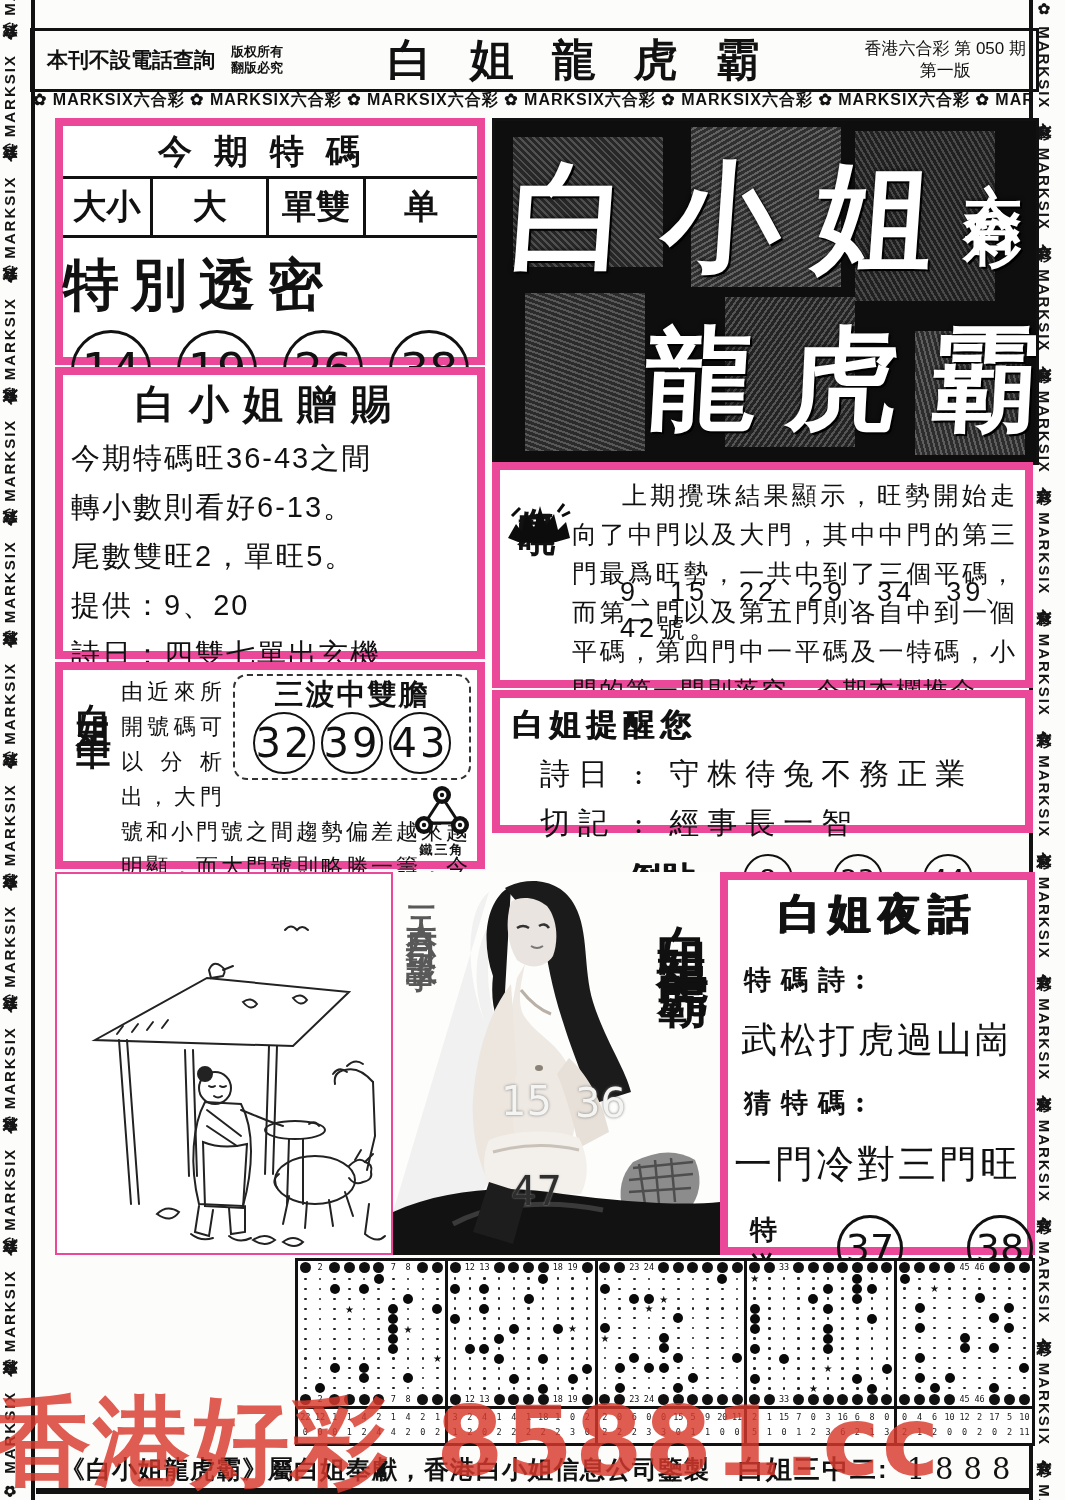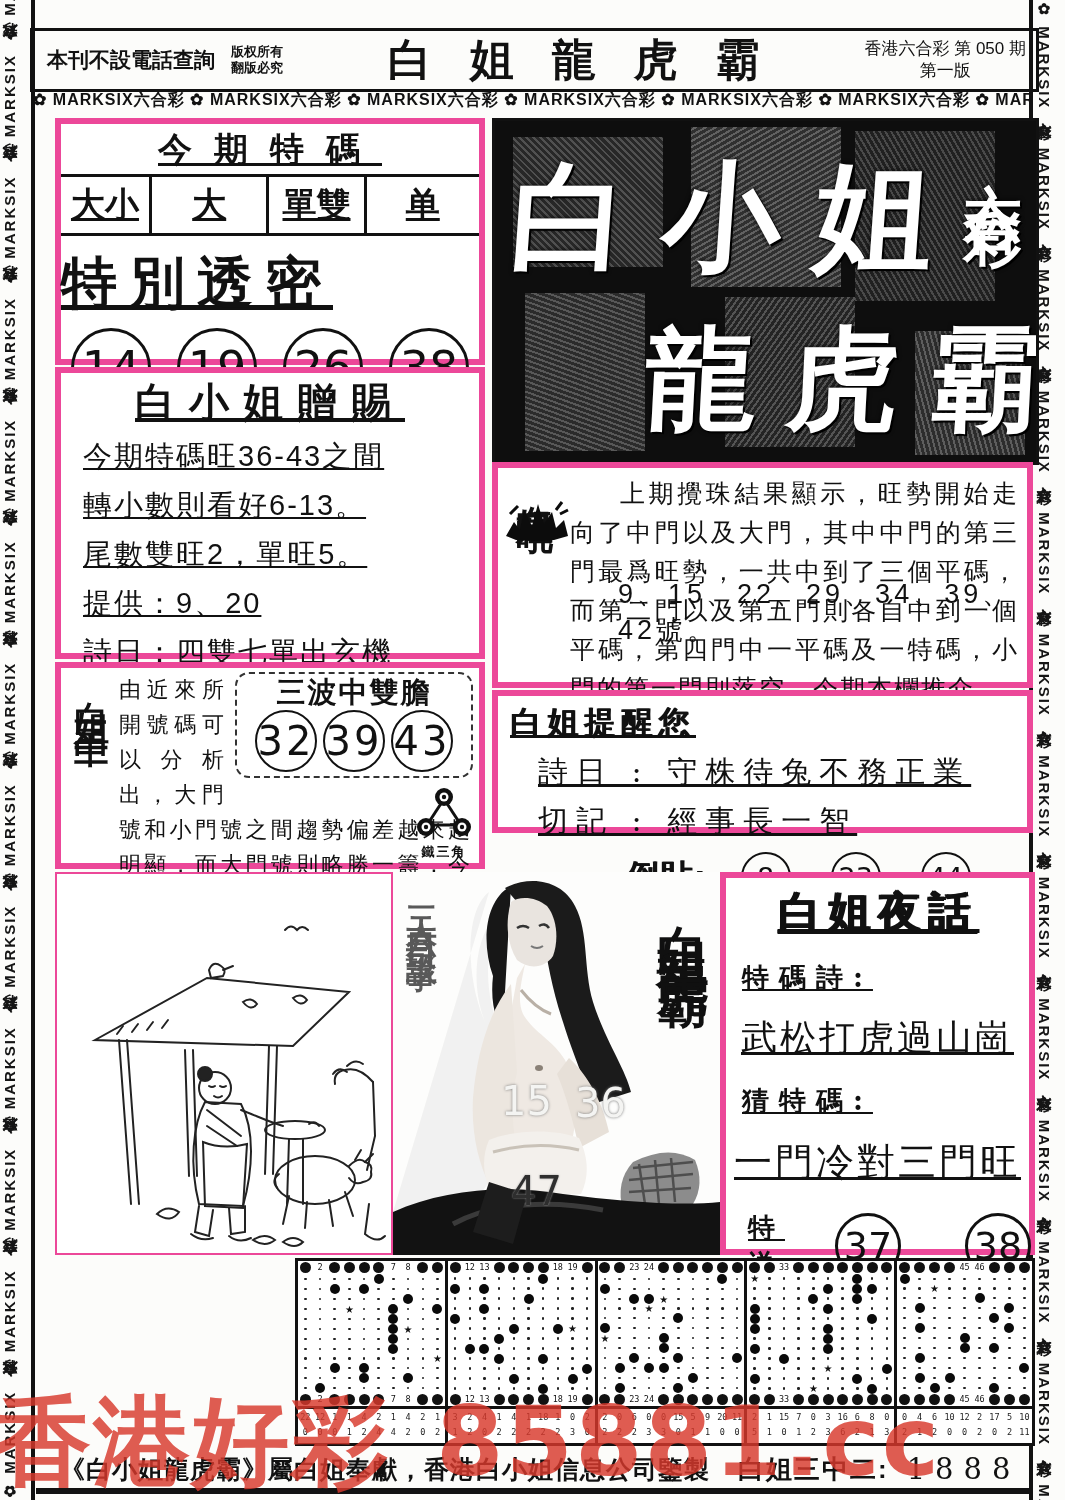--- a/index.html
+++ b/index.html
@@ -1,19 +1,19 @@
 <!DOCTYPE html>
 <html><head>
 <meta charset="utf-8">
 <style>
   html,body{margin:0;padding:0;background:#e8e8e4;}
   .page{position:relative;width:1065px;height:1500px;background:#fcfcfa;margin:0 auto;
         font-family:"Liberation Sans",sans-serif;color:#111;overflow:hidden;}
   .abs{position:absolute;}
-  .bx{position:absolute;border:6px solid #ec4899;background:#fff;box-sizing:border-box;text-decoration:underline;}
+  .bx{position:absolute;border:8px solid #ec4899;background:#fff;box-sizing:border-box;}
   .serif{font-family:"DejaVu Serif","Liberation Serif",serif;}
 
   
   .strip{position:absolute;top:0;height:1500px;width:30px;overflow:hidden;font-weight:bold;
          font-size:15px;letter-spacing:2px;color:#151515;}
   .strip-inner{writing-mode:vertical-rl;height:1500px;display:block;white-space:nowrap;}
   .strip-left{left:1px;}
   .strip-left .strip-inner{transform:rotate(180deg);}
   .strip-right{left:1034px;}
   .vrule{position:absolute;top:0;width:4px;height:1500px;background:#111;}
@@ -37,21 +37,21 @@
   .b1-cell{display:flex;align-items:center;justify-content:center;font-size:34px;font-weight:bold;
            border-right:3px solid #111;}
   .b1-cell:last-child{border-right:none;}
   .b1-sub{height:92px;line-height:92px;text-align:left;font-size:56px;font-weight:bold;letter-spacing:12px;}
   .circ-row{display:flex;justify-content:center;gap:26px;}
   .circle{width:74px;height:74px;border:3px solid #111;border-radius:50%;display:flex;
           align-items:center;justify-content:center;font-size:46px;font-family:"DejaVu Sans",sans-serif;}
 
   
   .b2-title{text-align:center;font-size:40px;font-weight:bold;letter-spacing:14px;margin-top:2px;}
-  .b2-lines{padding:2px 6px 0 22px;}
+  .b2-lines{padding:2px 6px 0 8px;}
   .gift-line{display:block;font-size:29px;line-height:49px;letter-spacing:2px;white-space:nowrap;}
 
   
   .b3-rail{position:absolute;left:4px;top:6px;width:52px;text-align:center;}
   .vtitle{writing-mode:vertical-rl;text-orientation:upright;font-weight:bold;
           font-family:"DejaVu Serif",serif;}
   .b3-rail .vtitle{font-size:36px;letter-spacing:10px;}
   .b3-body{position:absolute;left:58px;top:4px;right:6px;bottom:4px;font-size:22px;line-height:35px;
            letter-spacing:3px;text-align:justify;}
   .b3-inset{float:right;width:226px;border:2px dashed #333;border-radius:14px;text-align:center;

